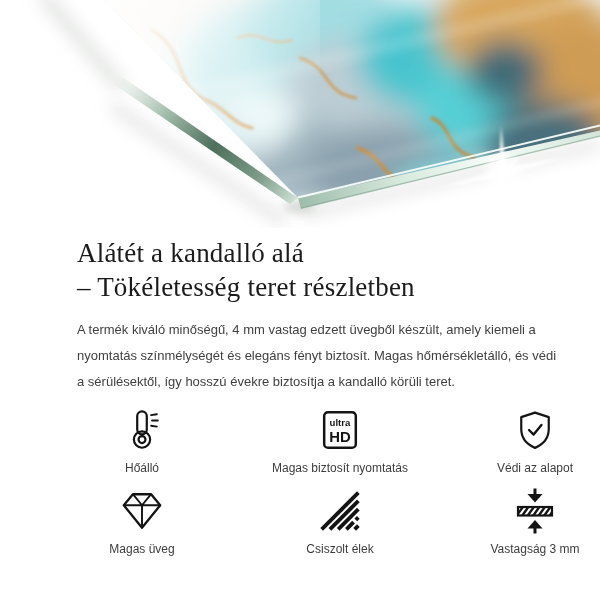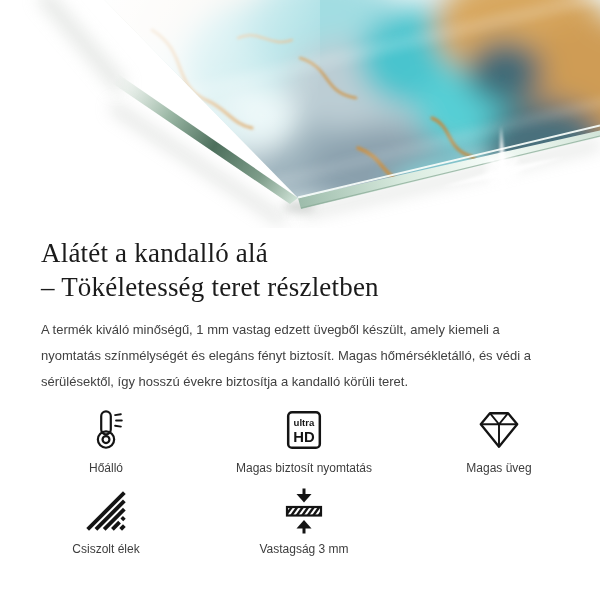--- a/index.html
+++ b/index.html
@@ -3,21 +3,21 @@
 <meta charset="utf-8">
 <style>
   html,body{margin:0;padding:0;}
   body{
     width:600px;height:600px;background:#ffffff;overflow:hidden;
     font-family:"Liberation Sans",sans-serif;
     -webkit-font-smoothing:antialiased;
   }
   .hero{width:600px;height:228px;position:relative;background:#ffffff;}
   .hero svg{display:block;}
-  .content{padding:0 41px;}
+  .content{padding:0 41px;margin-left:36px;}
   .page-title{
     margin:8px 0 0;
     font-family:"Liberation Serif","DejaVu Serif",serif;
     font-weight:500;
     font-size:27px;
     line-height:34px;
     color:#1b1b1b;
     letter-spacing:0.2px;
   }
   .page-title span{display:block;}
@@ -149,21 +149,21 @@
     </g>
   </svg>
 </div>
 
 <div class="content">
   <h1 class="page-title">
     <span>Alátét a kandalló alá</span>
     <span>– Tökéletesség teret részletben</span>
   </h1>
 
-  <p class="description">A termék kiváló minőségű, 1 mm vastag edzett üvegből készült, amely kiemeli a nyomtatás színmélységét és elegáns fényt biztosít. Magas hőmérsékletálló, és védi a sérülésektől, így hosszú évekre biztosítja a kandalló körüli teret.</p>
+  <p class="description">A termék kiváló minőségű, 4 mm vastag edzett üvegből készült, amely kiemeli a nyomtatás színmélységét és elegáns fényt biztosít. Magas hőmérsékletálló, és védi a sérülésektől, így hosszú évekre biztosítja a kandalló körüli teret.</p>
 
   <div class="features">
 
     <div class="feature">
       <div class="icon-box">
         <svg width="46" height="46" viewBox="0 0 48 48" class="ico">
           <rect x="19" y="4.5" width="10" height="24" rx="5"></rect>
           <circle cx="24" cy="34" r="8.5"></circle>
           <circle cx="24" cy="34" r="3.6"></circle>
           <g stroke-linecap="round" stroke-width="2">
@@ -180,20 +180,29 @@
       <div class="icon-box">
         <svg width="46" height="46" viewBox="0 0 48 48" class="ico">
           <rect x="7.5" y="5.5" width="33" height="37" rx="4" stroke-width="2.6"></rect>
           <text x="24" y="19.5" font-size="10" text-anchor="middle">ultra</text>
           <text x="24" y="36" font-size="15.5" text-anchor="middle">HD</text>
         </svg>
       </div>
       <div class="flabel">Magas biztosít nyomtatás</div>
     </div>
 
+    <div class="feature">
+      <div class="icon-box">
+        <svg width="44" height="44" viewBox="0 0 48 48" class="ico">
+          <path d="M24,5 L39,10 V23 C39,32.5 33.5,39.5 24,43.5 C14.5,39.5 9,32.5 9,23 V10 Z" stroke-width="2.4" stroke-linejoin="round"></path>
+          <path d="M17.5,24 L22.5,29 L31,18.5" stroke-width="2.6" stroke-linecap="round" stroke-linejoin="round"></path>
+        </svg>
+      </div>
+      <div class="flabel">Védi az alapot</div>
+    </div>
 
     <div class="feature">
       <div class="icon-box">
         <svg width="46" height="46" viewBox="0 0 48 48" class="ico" stroke-linejoin="round">
           <path d="M5,18 L14.5,6.5 H33.5 L43,18 L24,41.5 Z" stroke-width="2.4"></path>
           <path d="M5,18 H43 M14.5,6.5 L24,18 L33.5,6.5 M24,18 V41.5" stroke-width="2"></path>
         </svg>
       </div>
       <div class="flabel">Magas üveg</div>
     </div>

